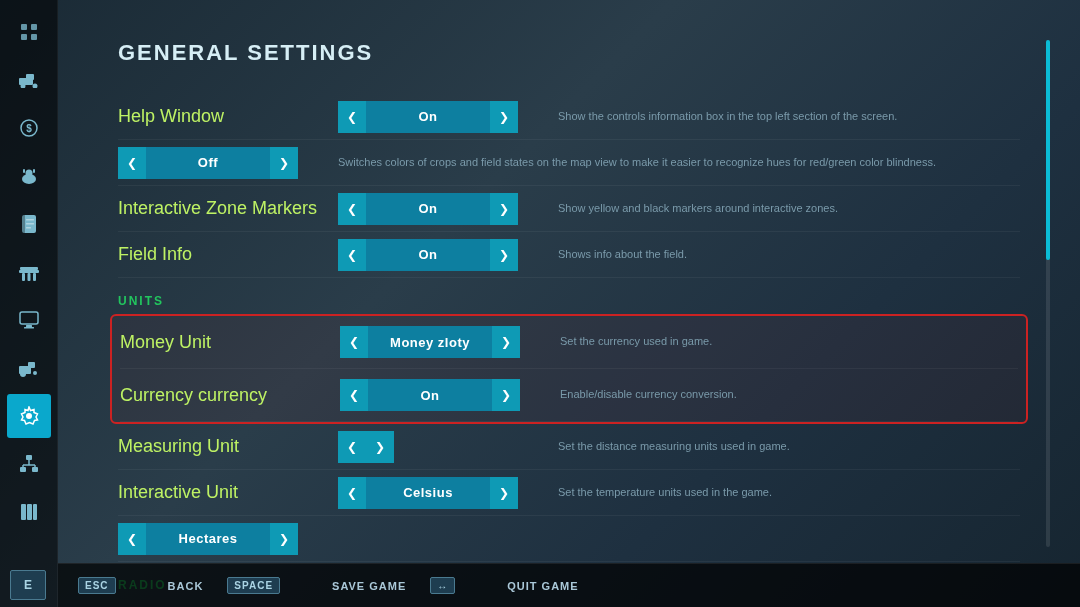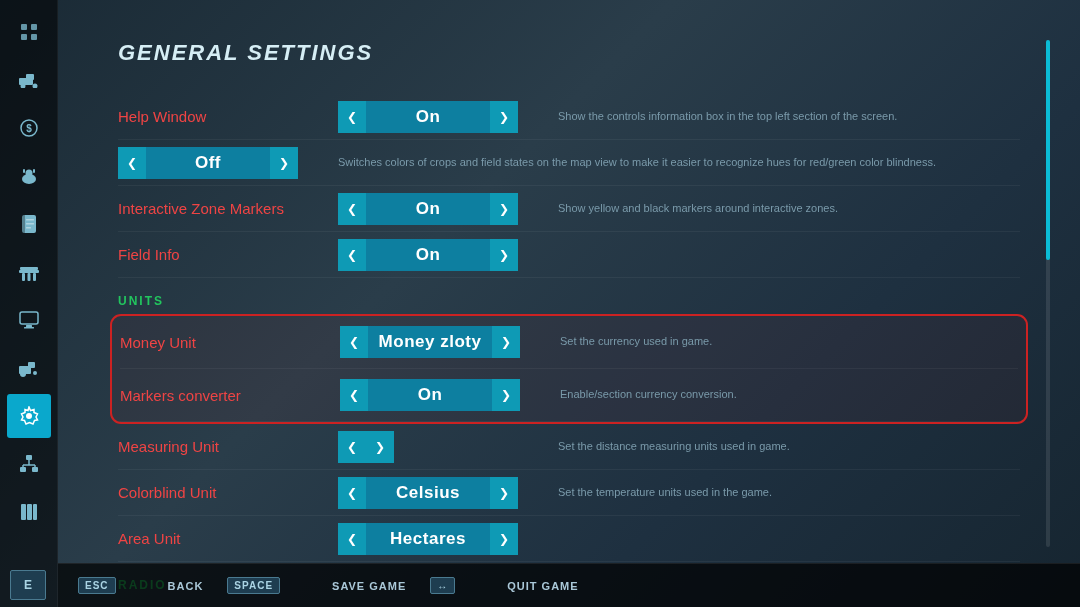--- a/index.html
+++ b/index.html
@@ -85,36 +85,35 @@
     }
 
     
     .page-title {
       font-size: 22px;
       font-weight: 700;
       letter-spacing: 2px;
       color: #d6eef5;
       margin-bottom: 28px;
       text-transform: uppercase;
-      font-style: italic;
     }
 
     
     .settings-row {
       display: flex;
       align-items: center;
       padding: 10px 0;
       border-bottom: 1px solid rgba(255,255,255,0.05);
       min-height: 46px;
     }
 
     .settings-label {
       width: 220px;
-      font-size: 15px;
-      color: #ef4444;
+      font-size: 18px;
+      color: #bef264;
       flex-shrink: 0;
     }
 
     .settings-control {
       display: flex;
       align-items: center;
       width: 180px;
       flex-shrink: 0;
     }
 
@@ -132,21 +131,21 @@
       flex-shrink: 0;
     }
 
     .ctrl-value {
       flex: 1;
       background: #0d7fa0;
       height: 32px;
       display: flex;
       align-items: center;
       justify-content: center;
-      font-size: 17px;
+      font-size: 13px;
       font-weight: 700;
       color: #fff;
       letter-spacing: 0.5px;
     }
 
     .settings-desc {
       margin-left: 40px;
       font-size: 11px;
       color: #7a9aaa;
       flex: 1;
@@ -159,21 +158,21 @@
       font-size: 12px;
       font-weight: 700;
       letter-spacing: 2px;
       color: #22c55e;
       text-transform: uppercase;
     }
 
     
     .highlight-box {
       border: 2px solid #cc2222;
-      border-radius: 11px;
+      border-radius: 6px;
       padding: 0 8px;
       margin: 0 -8px;
       background: rgba(180,30,30,0.06);
     }
 
     
     .bottom-bar {
       position: absolute;
       bottom: 0;
       left: 58px;
@@ -362,67 +361,67 @@
     <div class="settings-desc">Show yellow and black markers around interactive zones.</div>
   </div>
 
   <div class="settings-row">
     <div class="settings-label">Field Info</div>
     <div class="settings-control">
       <button class="ctrl-btn">❮</button>
       <div class="ctrl-value">On</div>
       <button class="ctrl-btn">❯</button>
     </div>
+    <div class="settings-desc">Shows info about the field.</div>
   </div>
 
   <div class="section-header">UNITS</div>
 
   <div class="highlight-box">
     <div class="settings-row">
       <div class="settings-label">Money Unit</div>
       <div class="settings-control">
         <button class="ctrl-btn">❮</button>
         <div class="ctrl-value">Money zloty</div>
         <button class="ctrl-btn">❯</button>
       </div>
       <div class="settings-desc">Set the currency used in game.</div>
     </div>
 
     <div class="settings-row">
-      <div class="settings-label">Markers converter</div>
+      <div class="settings-label">Currency currency</div>
       <div class="settings-control">
         <button class="ctrl-btn">❮</button>
         <div class="ctrl-value">On</div>
         <button class="ctrl-btn">❯</button>
       </div>
-      <div class="settings-desc">Enable/section currency conversion.</div>
+      <div class="settings-desc">Enable/disable currency conversion.</div>
     </div>
   </div>
 
   <div class="settings-row">
     <div class="settings-label">Measuring Unit</div>
     <div class="settings-control">
       <button class="ctrl-btn">❮</button>
       <button class="ctrl-btn">❯</button>
     </div>
     <div class="settings-desc">Set the distance measuring units used in game.</div>
   </div>
 
   <div class="settings-row">
-    <div class="settings-label">Colorblind Unit</div>
+    <div class="settings-label">Interactive Unit</div>
     <div class="settings-control">
       <button class="ctrl-btn">❮</button>
       <div class="ctrl-value">Celsius</div>
       <button class="ctrl-btn">❯</button>
     </div>
     <div class="settings-desc">Set the temperature units used in the game.</div>
   </div>
 
   <div class="settings-row">
-    <div class="settings-label">Area Unit</div>
     <div class="settings-control">
       <button class="ctrl-btn">❮</button>
       <div class="ctrl-value">Hectares</div>
       <button class="ctrl-btn">❯</button>
     </div>
   </div>
 
   <div class="section-header">RADIO</div>
 </div>
 

